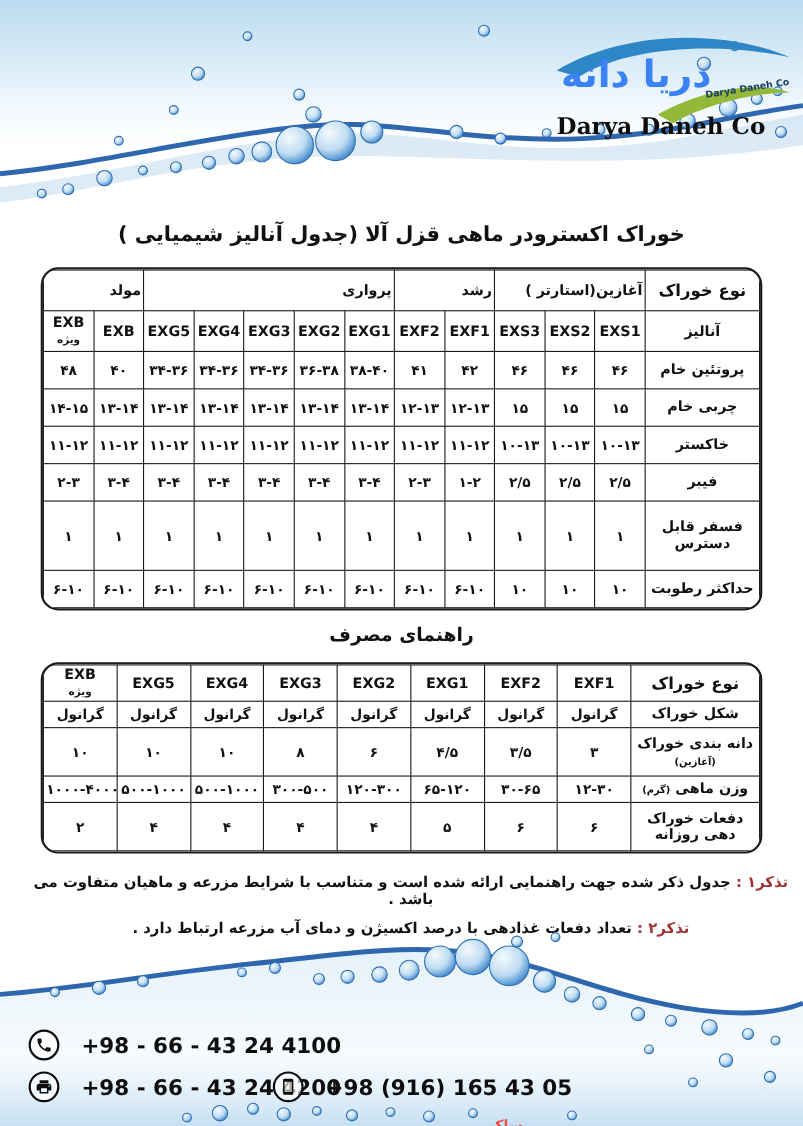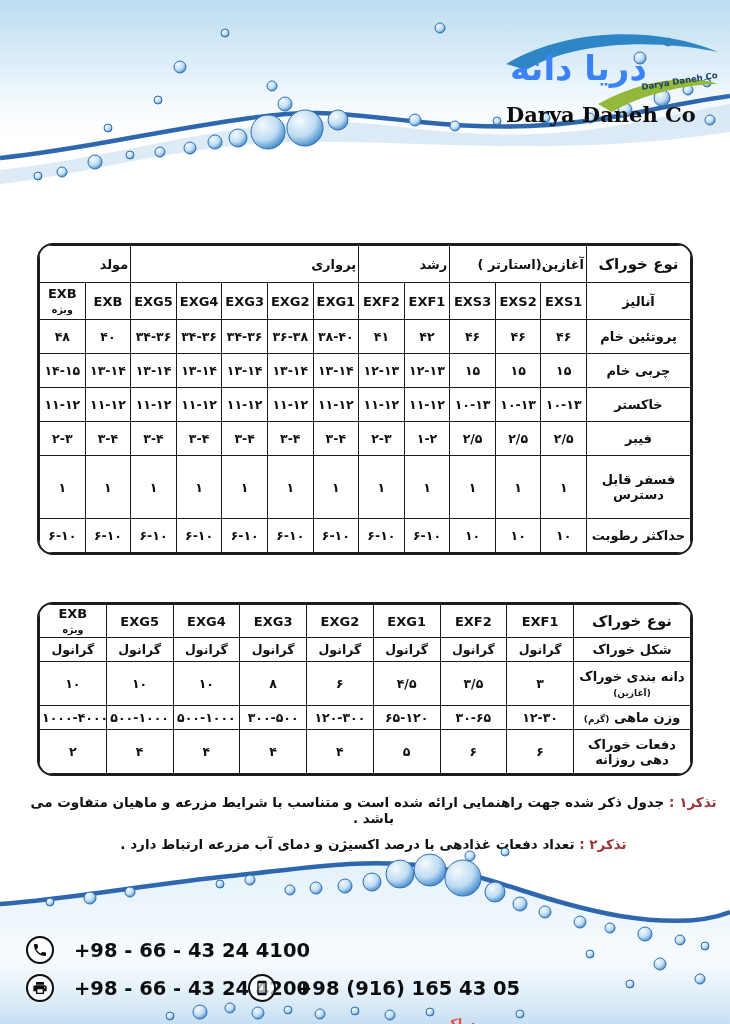--- a/index.html
+++ b/index.html
@@ -111,20 +111,21 @@
   <div class="logo">
     <svg width="220" height="112" viewBox="0 0 220 112" xmlns="http://www.w3.org/2000/svg">
       <path d="M4,46 C60,12 150,6 216,34 C150,20 70,24 24,52 Z" fill="#2f86c6"></path>
       <path d="M96,86 C140,62 186,56 216,66 C186,66 140,76 110,94 Z" fill="#93b83a"></path>
     </svg>
     <div class="logo-fa">دریا دانه</div>
     <div class="logo-en-small">Darya Daneh Co</div>
     <div class="company-en">Darya Daneh Co</div>
   </div>
 
+  <div class="t1-title">خوراک اکسترودر ماهی قزل آلا (جدول آنالیز شیمیایی )</div>
   <div class="tbl-wrap analysis">
     <table>
         <colgroup>
           <col style="width: 104px;">
           <col>
           <col>
           <col>
           <col>
           <col>
           <col>
@@ -247,20 +248,21 @@
             <td class="val">۶-۱۰</td>
             <td class="val">۶-۱۰</td>
             <td class="val">۶-۱۰</td>
             <td class="val">۶-۱۰</td>
             <td class="val">۶-۱۰</td>
           </tr>
         </tbody>
       </table>
   </div>
 
+  <div class="t2-title">راهنمای مصرف</div>
   <div class="tbl-wrap usage">
     <table>
         <colgroup>
           <col style="width: 117px;">
           <col>
           <col>
           <col>
           <col>
           <col>
           <col>

